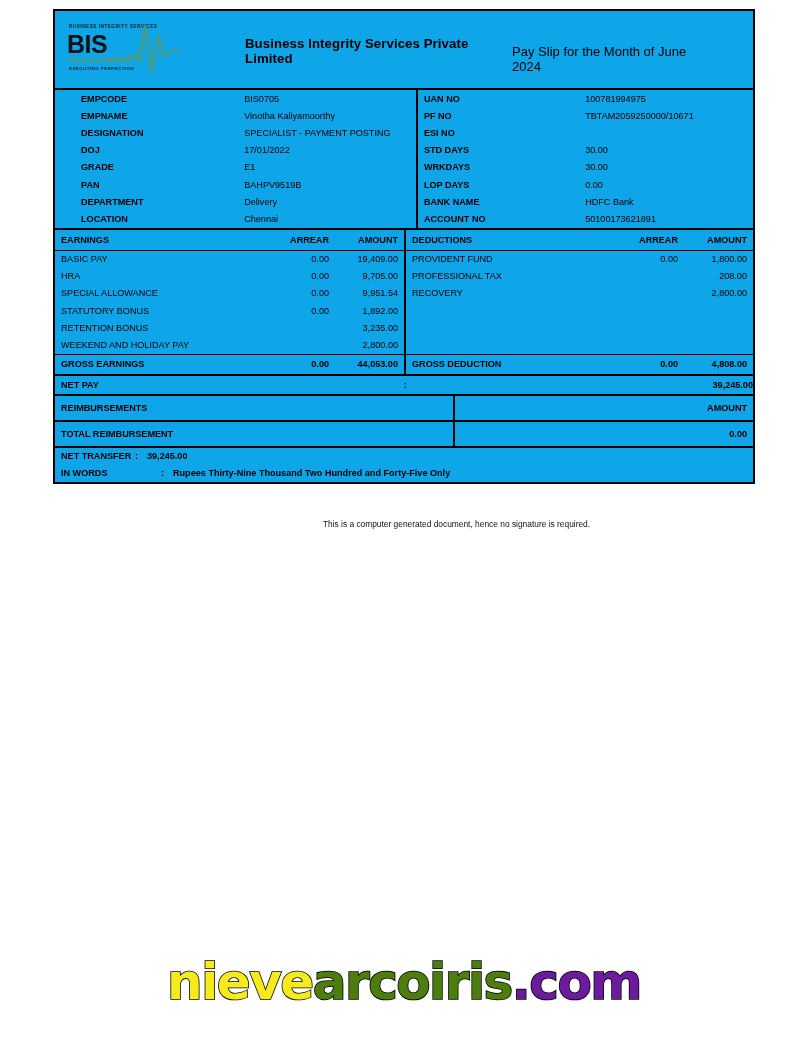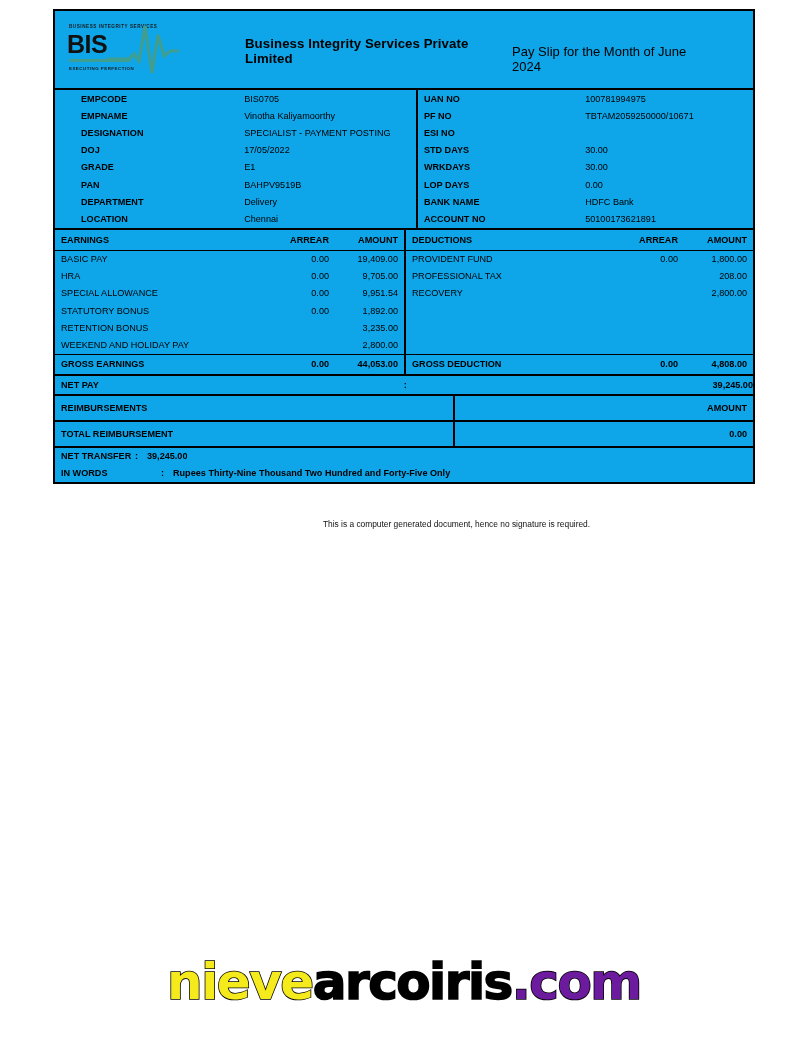--- a/index.html
+++ b/index.html
@@ -191,21 +191,21 @@
     top: 957px;
     width: 808px;
     text-align: center;
     font-size: 50px;
     font-weight: bold;
     font-family: "DejaVu Sans", sans-serif;
     letter-spacing: -1.5px;
     line-height: 1;
   }
   .wm-a { color: #f5ea1b; }
-  .wm-b { color: #000000; }
+  .wm-b { color: #4d7c0f; }
   .wm-c { color: #6d1b9e; }
   .watermark span {
     -webkit-text-stroke: 1.6px #000;
     paint-order: stroke fill;
   }
 </style>
 </head>
 <body>
 
 <div class="payslip">
@@ -242,21 +242,21 @@
       <div class="cell info-value-r">TBTAM2059250000/10671</div>
     </div>
     <div class="row info-row">
       <div class="cell info-label">DESIGNATION</div>
       <div class="cell info-value">SPECIALIST - PAYMENT POSTING</div>
       <div class="cell info-label-r">ESI NO</div>
       <div class="cell info-value-r"></div>
     </div>
     <div class="row info-row">
       <div class="cell info-label">DOJ</div>
-      <div class="cell info-value">17/05/2022</div>
+      <div class="cell info-value">17/01/2022</div>
       <div class="cell info-label-r">STD DAYS</div>
       <div class="cell info-value-r">30.00</div>
     </div>
     <div class="row info-row">
       <div class="cell info-label">GRADE</div>
       <div class="cell info-value">E1</div>
       <div class="cell info-label-r">WRKDAYS</div>
       <div class="cell info-value-r">30.00</div>
     </div>
     <div class="row info-row">

